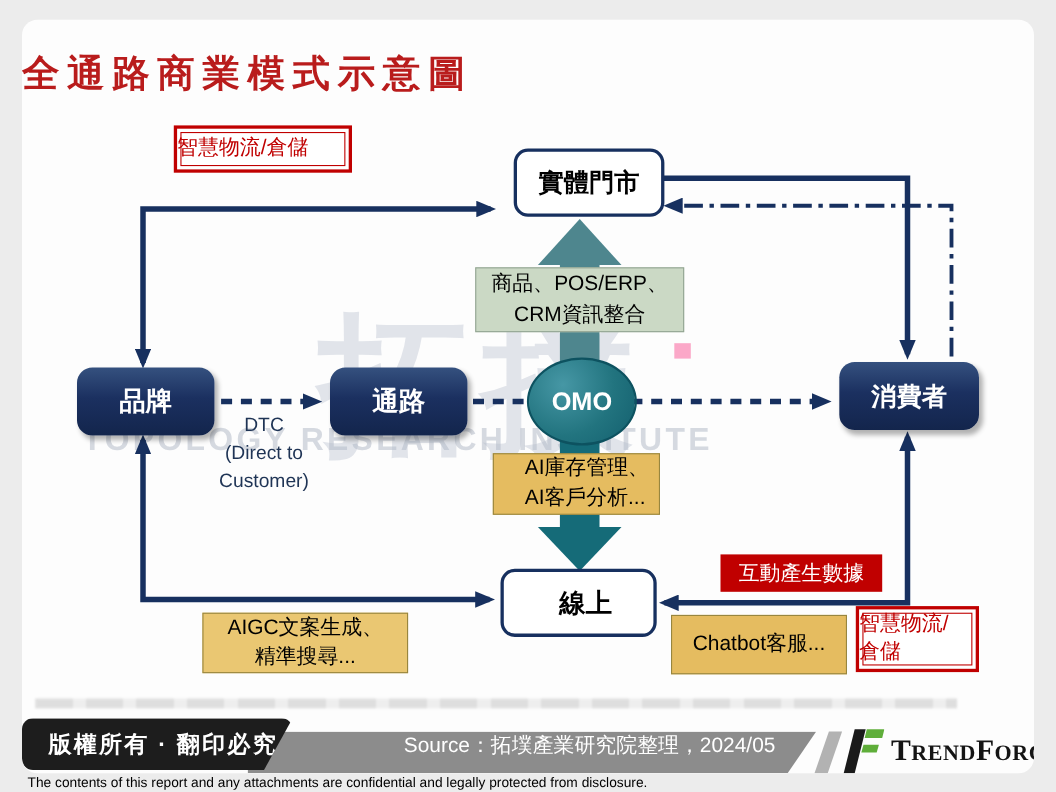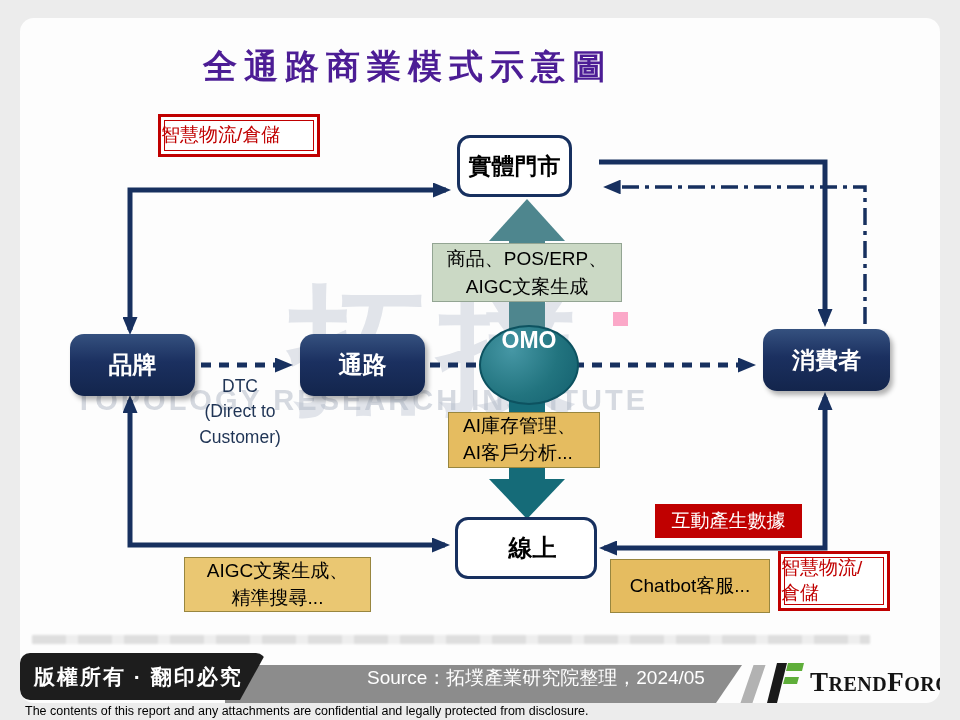--- a/index.html
+++ b/index.html
@@ -13,52 +13,52 @@
     color:rgba(168,178,196,.32);letter-spacing:10px;z-index:0;white-space:nowrap;}
   .wm-latin{left:55px;top:366px;font-size:29px;font-weight:bold;letter-spacing:3px;
     color:rgba(180,188,200,.55);z-index:0;white-space:nowrap;}
   .pink-sq{left:593px;top:294px;width:15px;height:14px;background:#fba8c8;z-index:1;}
   .faint-band{left:12px;top:617px;width:838px;height:9px;z-index:0;opacity:.55;
     background:repeating-linear-gradient(90deg,#c6c6c6 0 34px,#e2e2e2 34px 46px);
     filter:blur(1.2px);}
   
   svg.connectors{position:absolute;left:0;top:0;z-index:1;}
   
-  .title{left:0;top:26px;width:776px;text-align:center;font-family:"DejaVu Serif",serif;
-    font-weight:bold;font-size:34px;letter-spacing:7px;color:#4c1d95;z-index:2;}
+  .title{left:0;top:26px;width:776px;font-family:"DejaVu Serif",serif;
+    font-weight:bold;font-size:34px;letter-spacing:7px;color:#b91c1c;z-index:2;}
   .node{z-index:2;display:flex;align-items:center;justify-content:center;
     font-weight:bold;box-sizing:border-box;}
   .node-outline{background:#ffffff;border:3.5px solid #17305f;border-radius:13px;
     font-size:23px;color:#000;}
   .node-navy{background:linear-gradient(180deg,#35517f 0%,#1b3060 45%,#13254c 100%);
     border-radius:14px;color:#fff;font-size:24px;box-shadow:3px 4px 5px rgba(0,0,0,.30);}
   .node-omo{background:radial-gradient(circle at 32% 30%,#4697a5 0%,#22747f 55%,#135f6e 100%);
     border:2px solid #0d5260;border-radius:50%;color:#fff;font-size:23px;
-    font-weight:bold;z-index:2;display:flex;align-items:flex-start;justify-content:center;}
+    font-weight:bold;z-index:2;display:flex;align-items:center;justify-content:center;}
   
   .redbox{border:3px solid #c00000;outline:1px solid #c00000;outline-offset:-7px;
     background:#fff;color:#c00000;font-size:19px;z-index:2;box-sizing:border-box;
     display:flex;flex-direction:column;justify-content:center;line-height:1.3;}
   .redfill{background:#c00000;color:#fff;font-size:19px;z-index:2;
     display:flex;align-items:center;justify-content:center;}
   .greenbox{background:#cbd9c5;border:1.5px solid #93a593;color:#000;font-size:19px;
     z-index:2;display:flex;flex-direction:column;align-items:center;justify-content:center;
     line-height:1.45;box-sizing:border-box;}
   .goldbox{background:#e5bc60;border:1.5px solid #98863f;color:#000;font-size:19px;
     z-index:2;display:flex;flex-direction:column;justify-content:center;
     line-height:1.4;box-sizing:border-box;}
   .goldbox.center{align-items:center;}
-  .goldbox.left{align-items:flex-start;padding-left:14px;}
+  .goldbox.left{align-items:flex-start;padding-left:28px;}
   .bluelabel{color:#31567e;font-size:19px;text-align:center;line-height:1.5;z-index:2;}
   .dtclabel{color:#1f3455;font-size:17.5px;text-align:center;line-height:1.45;
     font-weight:normal;z-index:2;}
   
   .badge{left:0;top:635px;width:246px;height:47px;background:#1d1d1d;z-index:4;
     clip-path:polygon(0 0,100% 0,calc(100% - 26px) 100%,0 100%);
-    border-radius:10px;display:flex;align-items:center;padding-left:14px;
+    border-radius:10px;display:flex;align-items:center;padding-left:24px;
     box-sizing:border-box;color:#fff;font-weight:bold;font-size:21px;letter-spacing:2px;}
   .srcbar{left:205px;top:647px;width:517px;height:38px;background:#8c8c8c;z-index:3;
     clip-path:polygon(0 0,100% 0,calc(100% - 26px) 100%,0 100%);
     display:flex;align-items:flex-start;justify-content:center;padding-left:105px;
     box-sizing:border-box;color:#fff;font-size:19px;}
   .slash{left:727px;top:647px;width:12px;height:38px;background:#b2b2b2;z-index:3;
     transform:skewX(-19deg);}
   .logo{left:744px;top:641px;height:46px;display:flex;align-items:center;z-index:3;}
   .logo-text{font-family:"Liberation Serif",serif;font-weight:bold;color:#141414;
     line-height:1;margin-left:6px;letter-spacing:.5px;white-space:nowrap;}
@@ -110,28 +110,28 @@
 
       <path d="M 410,347 H 731" fill="none" stroke="#17305f" stroke-width="5" stroke-dasharray="10 8" marker-end="url(#navyArrow)"></path>
     </svg>
 
     <div class="abs title">全通路商業模式示意圖</div>
 
     <div class="abs redbox" style="left:138px;top:96px;width:162px;height:43px;">
       <span>智慧物流/倉儲</span>
     </div>
 
-    <div class="abs node node-outline" style="left:437px;top:117px;width:115px;height:62px;">
+    <div class="abs node node-outline" style="left:447px;top:117px;width:137px;height:62px;">
       <span>實體門市</span>
     </div>
 
 
     <div class="abs greenbox" style="left:412px;top:225px;width:190px;height:59px;text-align:center;">
       <div>商品、POS/ERP、</div>
-      <div>AIGC文案生成</div>
+      <div>CRM資訊整合</div>
     </div>
 
     <div class="abs node node-navy" style="left:50px;top:316px;width:125px;height:62px;">
       <span>品牌</span>
     </div>
 
     <div class="abs node node-navy" style="left:280px;top:316px;width:125px;height:62px;">
       <span>通路</span>
     </div>
 

